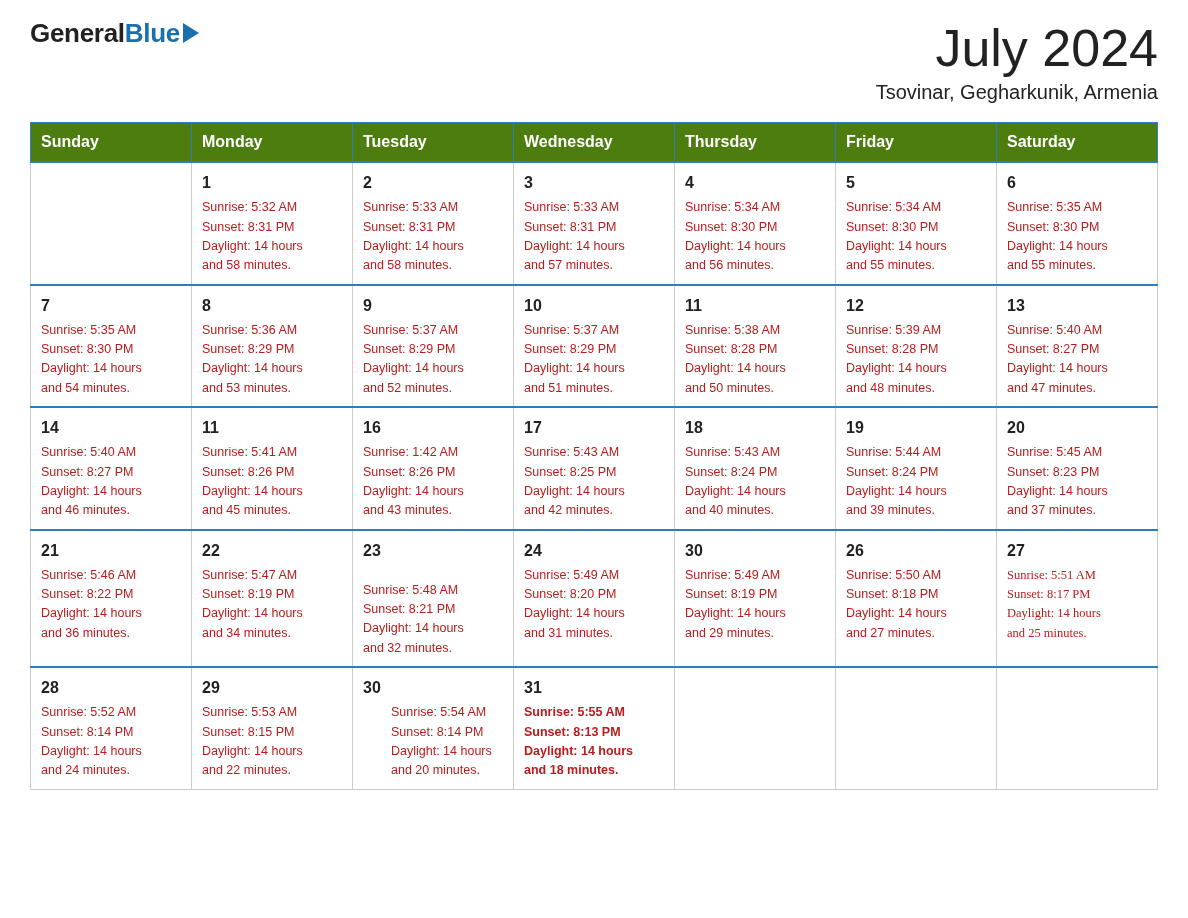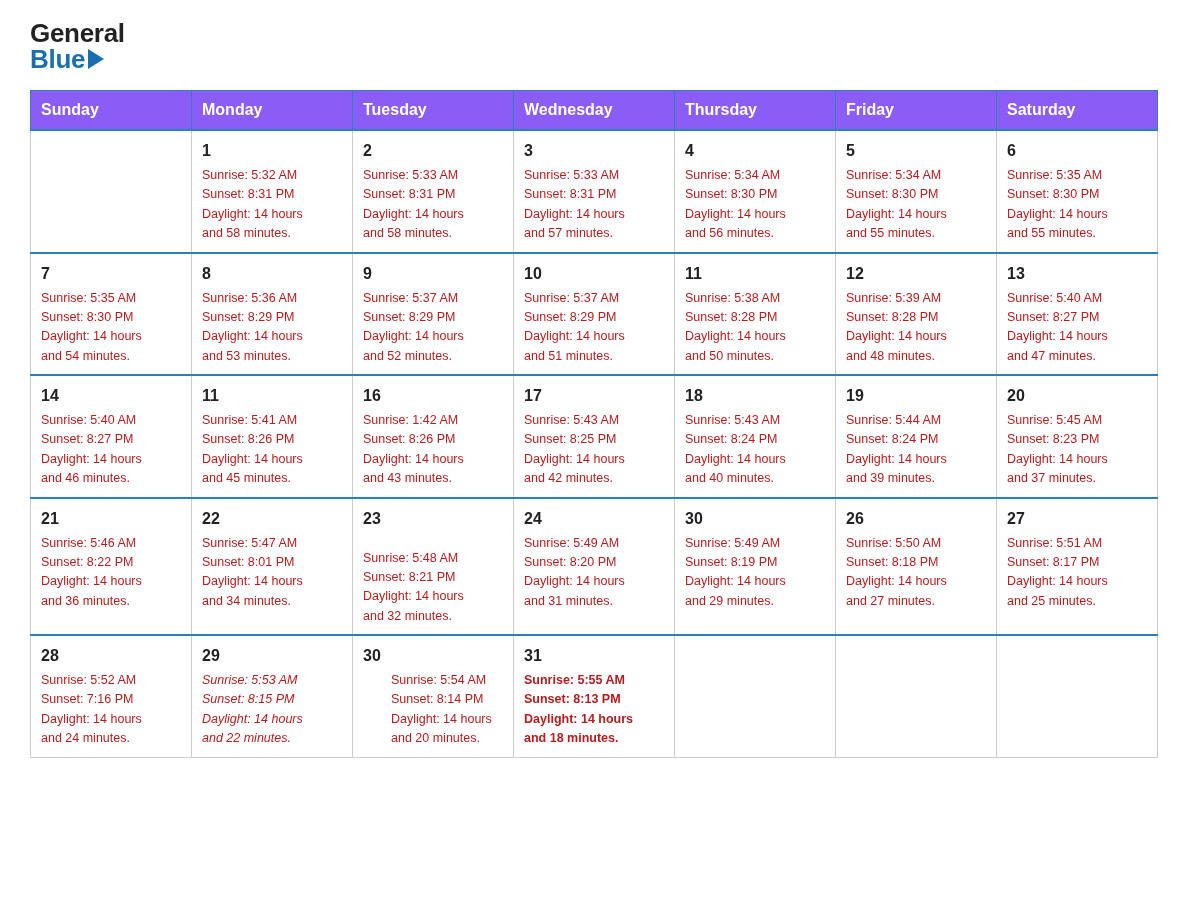--- a/index.html
+++ b/index.html
@@ -35,21 +35,21 @@
       font-size: 20px;
       color: #222;
       font-weight: normal;
       margin-top: 4px;
     }
     .calendar {
       width: 100%;
       border-collapse: collapse;
     }
     .calendar th {
-      background: #8b5cf6;
+      background: #4d7c0f;
       color: #fff;
       font-size: 16px;
       font-weight: bold;
       padding: 10px 10px;
       text-align: left;
       border: 1px solid #2a7fc1;
     }
     .calendar td {
       vertical-align: top;
       padding: 8px 10px;
@@ -70,21 +70,21 @@
       display: block;
       margin-bottom: 3px;
     }
     .day-info {
       font-size: 12.5px;
       color: #b91c1c;
       line-height: 1.55;
     }
     .logo-text-block {
       display: flex;
-      flex-direction: column;
+      flex-direction: row;
       line-height: 1;
     }
     .logo-general-row {
       font-size: 26px;
       font-weight: bold;
       color: #222;
       letter-spacing: -0.3px;
     }
     .logo-blue-row {
       font-size: 26px;
@@ -111,20 +111,24 @@
 <div class="header">
   <div class="logo">
     <div class="logo-text-block">
       <div class="logo-general-row">General</div>
       <div class="logo-blue-row">
         <span>Blue</span>
         <span class="logo-triangle"></span>
       </div>
     </div>
   </div>
+  <div class="title-block">
+    <div class="month-year">July 2024</div>
+    <div class="location">Tsovinar, Gegharkunik, Armenia</div>
+  </div>
 </div>
 
 <table class="calendar">
   <thead>
     <tr>
     <th>Sunday</th>
         <th>Monday</th>
         <th>Tuesday</th>
         <th>Wednesday</th>
         <th>Thursday</th>
@@ -284,21 +288,21 @@
         <td>
           <span class="day-num">21</span>
           <div class="day-info" style="white-space: pre-line;">Sunrise: 5:46 AM
 Sunset: 8:22 PM
 Daylight: 14 hours
 and 36 minutes.</div>
         </td>
         <td>
           <span class="day-num">22</span>
           <div class="day-info" style="white-space: pre-line;">Sunrise: 5:47 AM
-Sunset: 8:01 PM
+Sunset: 8:19 PM
 Daylight: 14 hours
 and 34 minutes.</div>
         </td>
         <td>
           <span class="day-num">23</span>
           <div class="day-info" style="white-space: pre-line; margin-top: 18px;">Sunrise: 5:48 AM
 Sunset: 8:21 PM
 Daylight: 14 hours
 and 32 minutes.</div>
         </td>
@@ -318,37 +322,37 @@
         </td>
         <td>
           <span class="day-num">26</span>
           <div class="day-info" style="white-space: pre-line;">Sunrise: 5:50 AM
 Sunset: 8:18 PM
 Daylight: 14 hours
 and 27 minutes.</div>
         </td>
         <td>
           <span class="day-num">27</span>
-          <div class="day-info" style="white-space: pre-line;">Sunrise: 5:51 AM
+          <div class="day-info" style="white-space: pre-line; font-family: Liberation Serif, serif;">Sunrise: 5:51 AM
 Sunset: 8:17 PM
 Daylight: 14 hours
 and 25 minutes.</div>
         </td>
       </tr>
       <tr>
         <td>
           <span class="day-num">28</span>
           <div class="day-info" style="white-space: pre-line;">Sunrise: 5:52 AM
-Sunset: 7:16 PM
+Sunset: 8:14 PM
 Daylight: 14 hours
 and 24 minutes.</div>
         </td>
         <td>
           <span class="day-num">29</span>
-          <div class="day-info" style="white-space: pre-line; font-style: italic;">Sunrise: 5:53 AM
+          <div class="day-info" style="white-space: pre-line;">Sunrise: 5:53 AM
 Sunset: 8:15 PM
 Daylight: 14 hours
 and 22 minutes.</div>
         </td>
         <td>
           <span class="day-num">30</span>
           <div class="day-info" style="white-space: pre-line; margin-left: 28px;">Sunrise: 5:54 AM
 Sunset: 8:14 PM
 Daylight: 14 hours
 and 20 minutes.</div>

